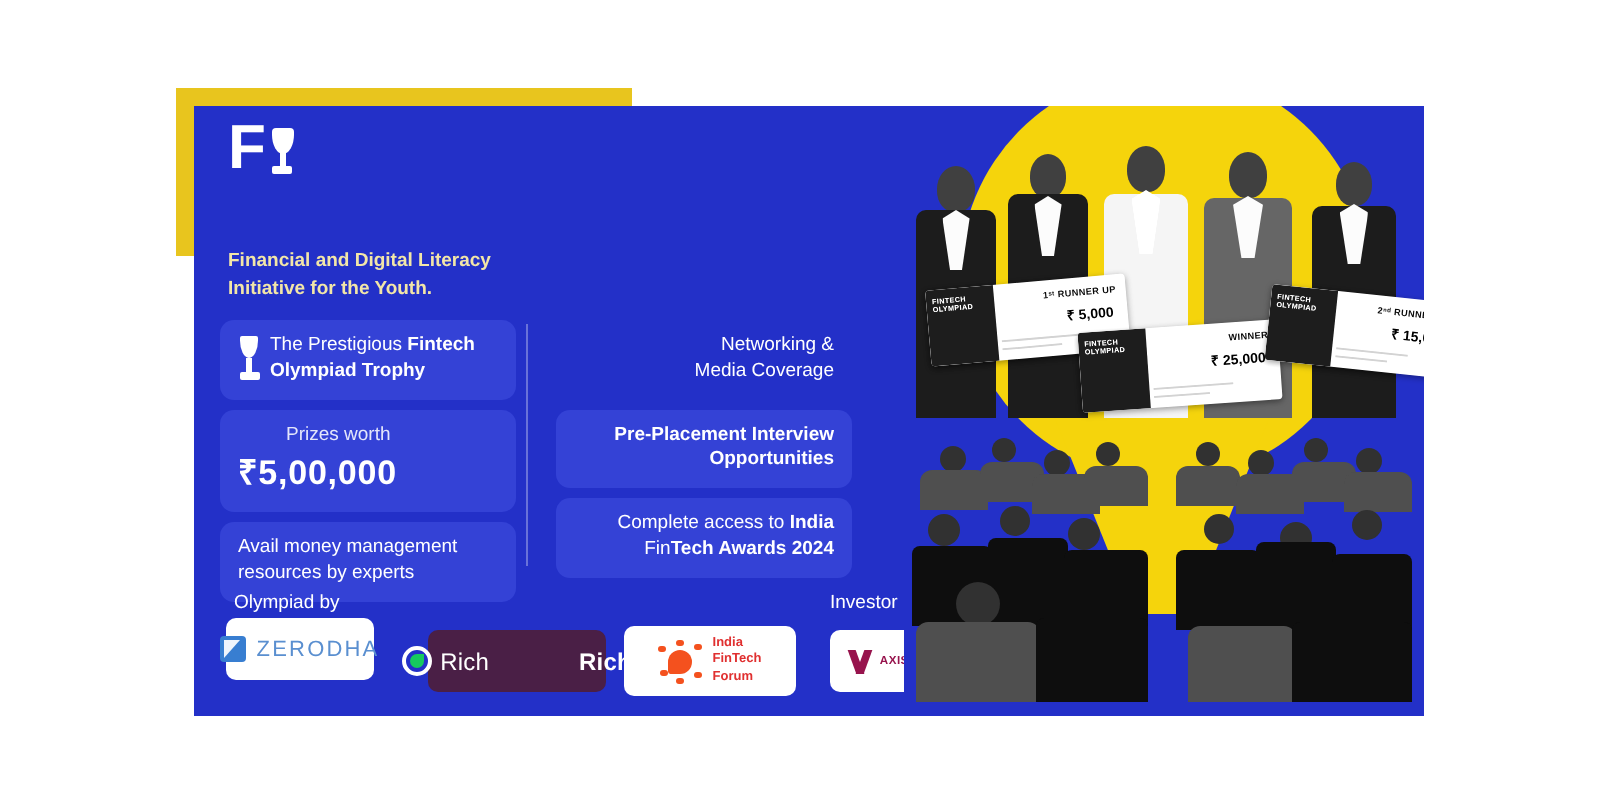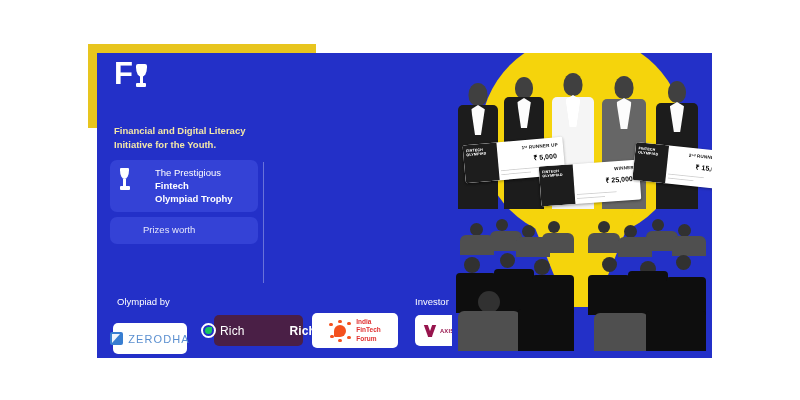--- a/index.html
+++ b/index.html
@@ -128,21 +128,21 @@
     color: #ffffff;
     font-size: 9.5px;
     line-height: 1.35;
     box-sizing: border-box;
   }
   .feat-box.filled { background: #3442d6; }
   .feat-box.plain  { background: transparent; }
   .feat-right { text-align: right; }
   .feat-box b { font-weight: bold; }
 
-  .trophy-row { display: flex; align-items: flex-start; gap: 25px; }
+  .trophy-row { display: flex; align-items: flex-start; gap: 5px; }
   .trophy-icon {
     flex: 0 0 auto;
     width: 11px; height: 24px;
     position: relative;
     margin-top: 1px;
   }
   .trophy-icon .cup {
     position: absolute; left: 1px; top: 0;
     width: 9px; height: 11px; background: #ffffff;
     border-radius: 1px 1px 50% 50% / 1px 1px 80% 80%;
@@ -176,21 +176,21 @@
 
   .logo-card {
     position: absolute;
     background: #ffffff;
     border-radius: 5px;
     display: flex;
     align-items: center;
     justify-content: center;
     box-sizing: border-box;
   }
-  #logo-zerodha  { left: 16px;  top: 270px; width: 74px; height: 31px; }
+  #logo-zerodha  { left: 16px;  top: 256px; width: 74px; height: 31px; }
   #logo-cashrich { left: 117px; top: 262px; width: 89px; height: 31px; background: #4a1f46; }
   #logo-iff      { left: 215px; top: 260px; width: 86px; height: 35px; }
   #logo-axis     { left: 318px; top: 262px; width: 94px; height: 31px; }
 
   
   .zerodha-inner { display: flex; align-items: center; gap: 5px; }
   .zerodha-kite {
     width: 13px; height: 13px;
     background: #387ed1;
     border-radius: 2px;
@@ -454,24 +454,38 @@
                 <span class="stem"></span>
                 <span class="base"></span>
             </span>
             <span><span>The Prestigious </span><b style="white-space:pre-line">Fintech
 Olympiad Trophy</b></span>
           </div>
         </div>
 
         <div class="feat-box filled">
           <div class="prize-label">Prizes worth</div>
-        </div>
-
+          <div class="prize-amount">₹5,00,000</div>
+        </div>
+
+        <div class="feat-box filled" style="white-space:pre-line">Avail money management
+resources by experts</div>
       </div>
 
+      <div class="feat-col" id="feat-col-right">
+
+        <div class="feat-box plain feat-right" style="white-space:pre-line">Networking &amp;
+Media Coverage</div>
+
+        <div class="feat-box filled feat-right" style="white-space:pre-line;font-weight:bold">Pre-Placement Interview
+Opportunities</div>
+
+        <div class="feat-box filled feat-right"><span>Complete access to </span><b>India</b><span style="white-space:pre-line">
+Fin</span><b>Tech Awards 2024</b></div>
+      </div>
     </div>
 
     <div class="sponsor-heading" id="supported-by-label">Olympiad by</div>
     <div class="sponsor-heading" id="investor-label">Investor Education Partner</div>
 
     <div class="logo-card" id="logo-zerodha">
       <span class="zerodha-inner">
         <span class="zerodha-kite"></span>
         <span class="zerodha-text">ZERODHA</span>
       </span>

